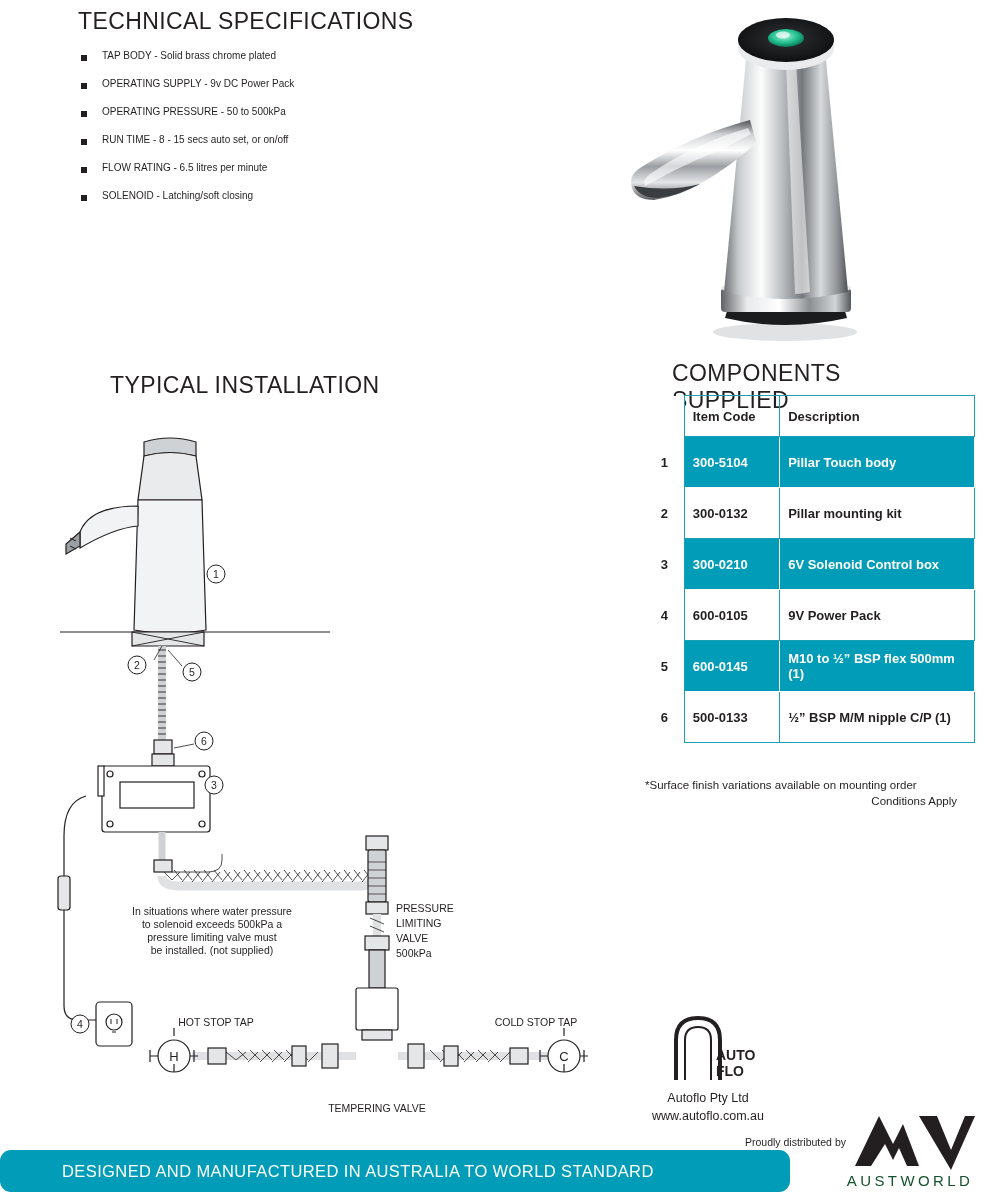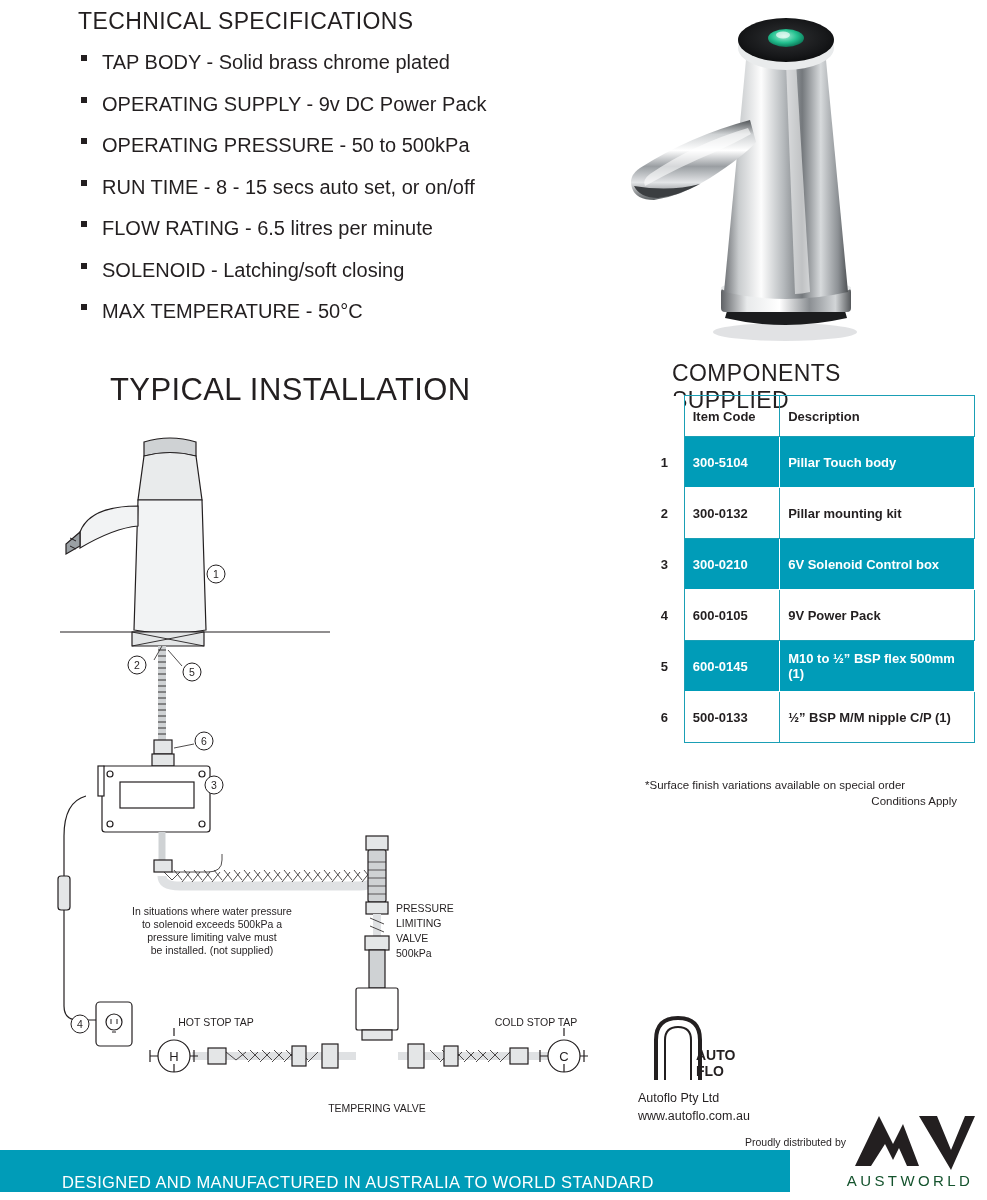--- a/index.html
+++ b/index.html
@@ -35,21 +35,21 @@
     font-weight: 400;
     margin: 0 0 14px 0;
   }
   .spec-list {
     list-style: none;
     margin: 0;
     padding: 0;
   }
   .spec-list li {
     position: relative;
-    font-size: 20px;
+    font-size: 10px;
     line-height: 1.35;
     padding: 0 0 0 24px;
     margin-bottom: 14.5px;
     color: #231f20;
   }
   .spec-list li .bullet {
     position: absolute;
     left: 3px;
     top: 6px;
     width: 6px;
@@ -65,21 +65,21 @@
     top: 0px;
     width: 350px;
     height: 345px;
   }
 
   
   .install-title {
     position: absolute;
     left: 110px;
     top: 372px;
-    font-size: 31px;
+    font-size: 23px;
     letter-spacing: 0.4px;
   }
   .install-diagram {
     position: absolute;
     left: 40px;
     top: 410px;
     width: 620px;
     height: 720px;
   }
 
@@ -146,24 +146,24 @@
   }
   .table-note .line2 {
     display: block;
     text-align: right;
     padding-right: 18px;
   }
 
   
   .autoflo-block {
     position: absolute;
-    left: 638px;
+    left: 618px;
     top: 1010px;
     width: 180px;
-    text-align: left;
+    text-align: center;
     font-size: 12.5px;
     line-height: 1.45;
   }
   .autoflo-logo {
     width: 100px;
     height: 72px;
     margin: 0 auto 2px auto;
     position: relative;
   }
   .distributed-by {
@@ -190,23 +190,24 @@
     position: absolute;
     left: 0;
     top: 1150px;
     width: 790px;
     height: 42px;
     background: #009cb8;
     color: #ffffff;
     font-size: 16.5px;
     letter-spacing: 0.4px;
     display: flex;
-    align-items: flex-end;
+    align-items: center;
     padding-left: 62px;
     box-sizing: border-box;
+    border-radius: 11px;
   }
 
   
   .dg-label {
     font-size: 10.5px;
     fill: #231f20;
     font-family: "Liberation Sans", sans-serif;
   }
 </style>
 </head>
@@ -216,21 +217,20 @@
 
   <div class="spec-block">
     <h1 class="section-title">TECHNICAL SPECIFICATIONS</h1>
     <ul class="spec-list">
       <li><span class="bullet"></span><span>TAP BODY - Solid brass chrome plated</span></li>
       <li><span class="bullet"></span><span>OPERATING SUPPLY - 9v DC Power Pack</span></li>
       <li><span class="bullet"></span><span>OPERATING PRESSURE - 50 to 500kPa</span></li>
       <li><span class="bullet"></span><span>RUN TIME - 8 - 15 secs auto set, or on/off</span></li>
       <li><span class="bullet"></span><span>FLOW RATING - 6.5 litres per minute</span></li>
       <li><span class="bullet"></span><span>SOLENOID - Latching/soft closing</span></li>
-      <li><span class="bullet"></span><span>MAX TEMPERATURE - 50°C</span></li>
     </ul>
   </div>
 
   <svg class="product-photo" viewBox="0 0 350 345">
     <defs>
       <linearGradient id="chromeBody" x1="0" y1="0" x2="1" y2="0">
         <stop offset="0%" stop-color="#6f7276"></stop>
         <stop offset="12%" stop-color="#c9ccce"></stop>
         <stop offset="30%" stop-color="#fdfdfd"></stop>
         <stop offset="48%" stop-color="#b6babd"></stop>
@@ -446,21 +446,21 @@
       </tr>
       <tr>
         <td class="col-num">6</td>
         <td class="col-code">500-0133</td>
         <td class="col-desc">½” BSP M/M nipple C/P (1)</td>
       </tr>
     </tbody>
   </table>
 
   <div class="table-note">
-    <span>*Surface finish variations available on special order</span>
+    <span>*Surface finish variations available on mounting order</span>
     <span class="line2">Conditions Apply</span>
   </div>
 
   <div class="autoflo-block">
     <svg class="autoflo-logo" viewBox="0 0 100 72">
       <path d="M18 70 L18 30 q0 -22 22 -22 q22 0 22 22 l0 40" fill="none" stroke="#231f20" stroke-width="4"></path>
       <path d="M27 70 L27 30 q0 -13 13 -13 q13 0 13 13 l0 40" fill="none" stroke="#231f20" stroke-width="2"></path>
       <text x="58" y="50" font-size="14" font-weight="bold" fill="#231f20" font-family="Liberation Sans, sans-serif">AUTO</text>
       <text x="58" y="66" font-size="14" font-weight="bold" fill="#231f20" font-family="Liberation Sans, sans-serif">FLO</text>
     </svg>

